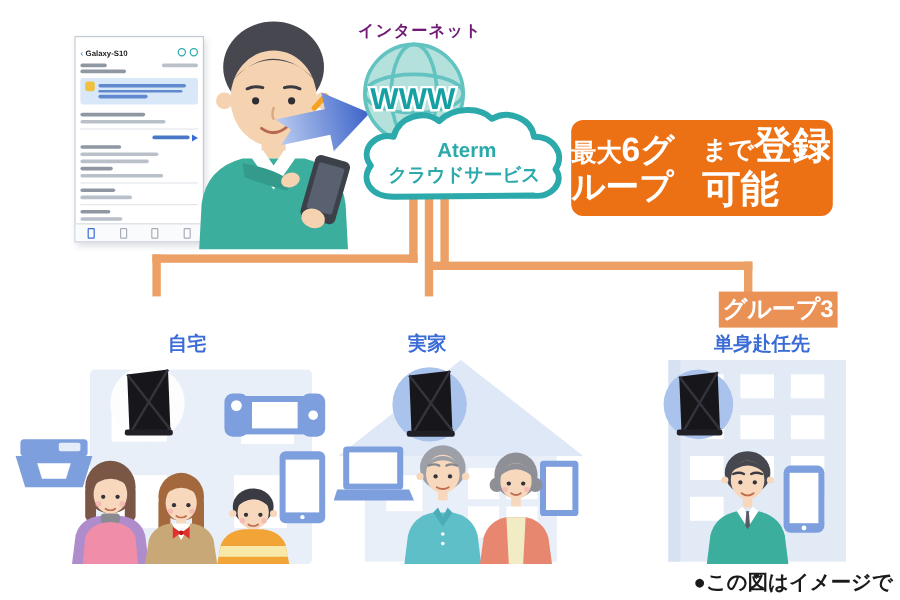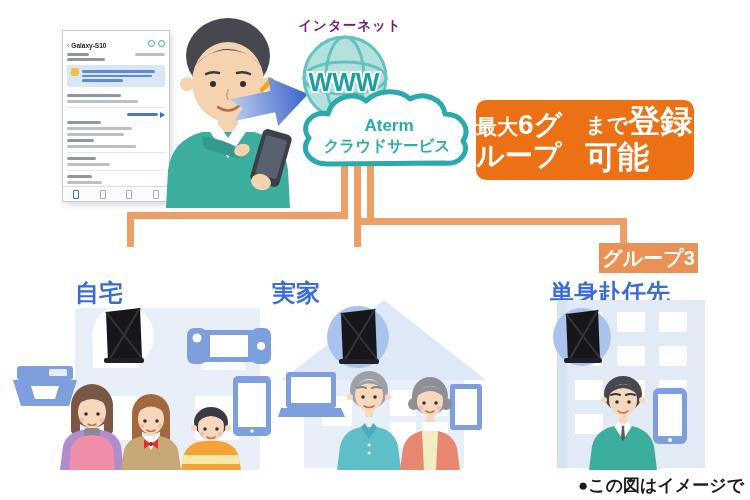--- a/index.html
+++ b/index.html
@@ -47,21 +47,21 @@
   .badge .s { font-size:21px; }
   .badge .b1 { font-size:28px; }
   .badge .b2 { font-size:32px; }
 
   
   .oline { position:absolute; background:#eca066; }
 
   
   .glabel { position:absolute; top:243px; height:30px; background:#ea9156; color:#fff;
     font-weight:bold; font-size:20px; line-height:30px; text-align:center; }
-  .gloc { position:absolute; top:277px; color:#3b6bd6; font-size:24px; font-weight:bold; text-align:left; }
+  .gloc { position:absolute; top:277px; color:#3b6bd6; font-size:16px; font-weight:bold; text-align:right; }
 
   .caption { position:absolute; left:578px; top:474px; font-size:17px; font-weight:600; color:#1a1a1a; }
 </style>
 </head>
 <body>
 
 <div id="stage">
 
   <div class="phone-panel">
     <div class="pp-header">

